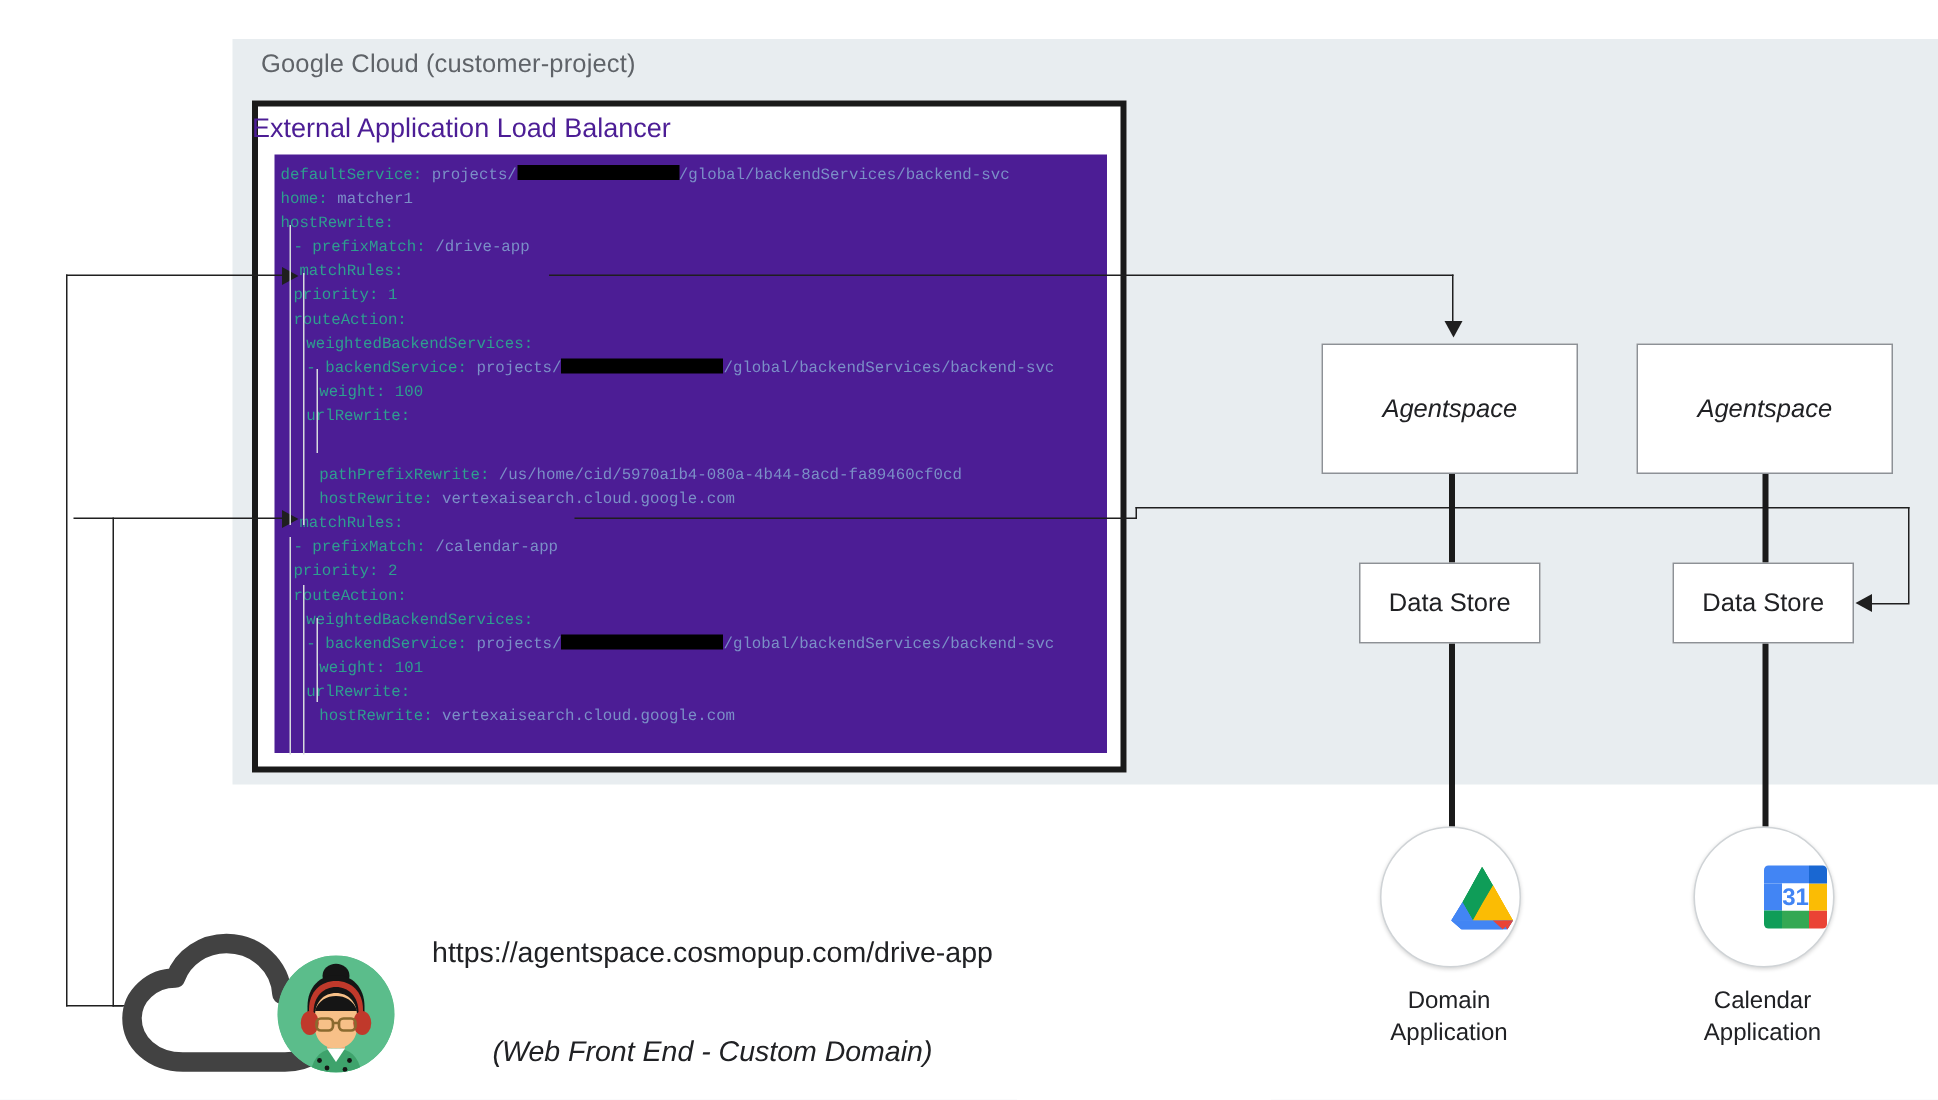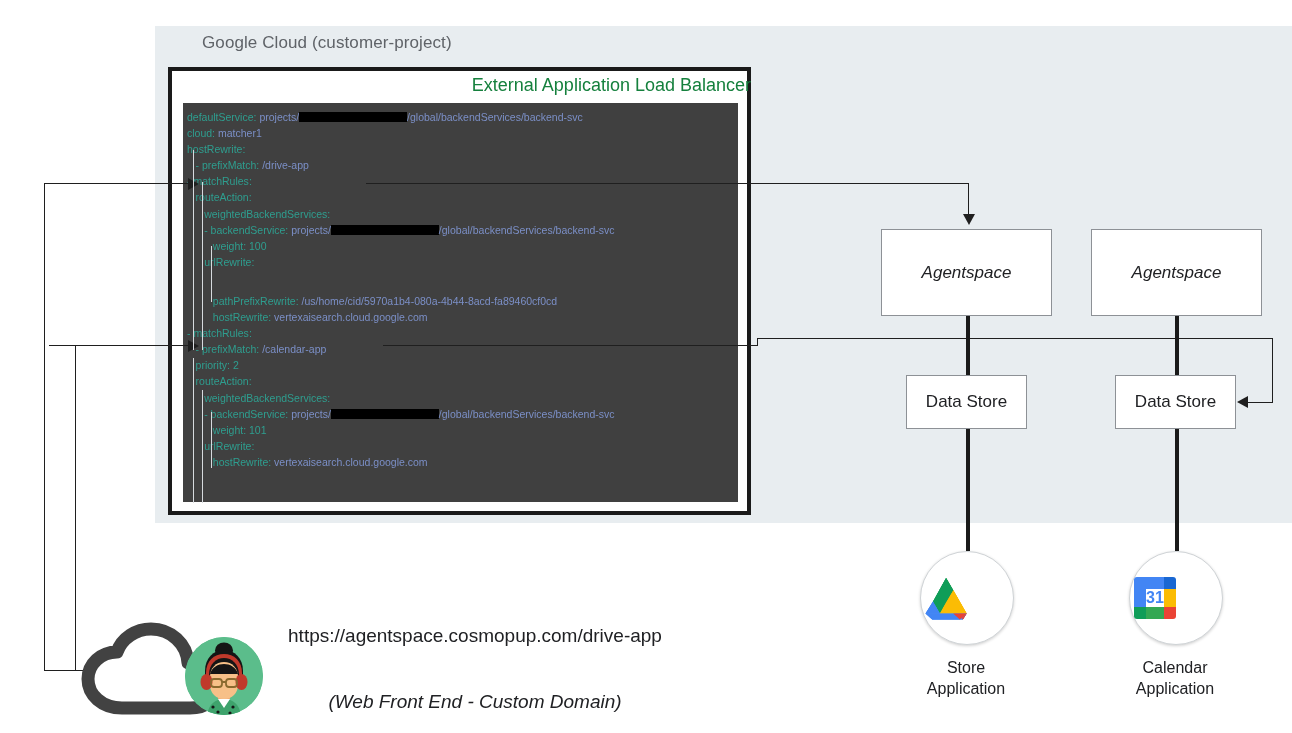--- a/index.html
+++ b/index.html
@@ -5,32 +5,32 @@
   html,body{margin:0;padding:0;background:#ffffff;}
   body{width:1292px;height:733px;position:relative;overflow:hidden;
        font-family:"Liberation Sans","DejaVu Sans",sans-serif;}
 
   #stage{position:absolute;left:0;top:0;width:1292px;height:733px;}
 
   
   .cloud-panel{position:absolute;left:155px;top:26px;width:1137px;height:497px;
                background:#e8edf0;}
   .cloud-panel-title{position:absolute;left:174px;top:33px;font-size:17px;
-                     color:#5f6368;letter-spacing:.1px;white-space:nowrap;margin-left:28px;}
+                     color:#5f6368;letter-spacing:.1px;white-space:nowrap;}
 
   
   .alb-box{position:absolute;left:168px;top:67px;width:583px;height:448px;
            background:#ffffff;border:4px solid #1a1a1a;box-sizing:border-box;}
-  .alb-title{position:absolute;left:168px;top:75px;width:583px;text-align:right;
-             font-size:18px;color:#15803d;}
+  .alb-title{position:absolute;left:168px;top:75px;width:583px;text-align:left;
+             font-size:18px;color:#4c1d95;}
 
   
   .code-block{position:absolute;left:183px;top:103px;width:555px;height:399px;
-              background:#404040;box-sizing:border-box;padding:6px 0 0 4px;
-              font-family:Liberation Sans, sans-serif;
+              background:#4c1d95;box-sizing:border-box;padding:6px 0 0 4px;
+              font-family:Liberation Mono, monospace;
               font-size:10.5px;line-height:16.1px;overflow:hidden;}
   .code-line{white-space:pre;height:16.1px;}
   .k{color:#2e9e8f;}
   .v{color:#7b8fc7;}
   .n{color:#2e9e8f;}
   .redact{display:inline-block;background:#000000;vertical-align:-1px;height:10px;}
   
   .guide{position:absolute;width:1px;background:#d6dade;}
 
   
@@ -51,21 +51,21 @@
            border-top:6px solid transparent;border-bottom:6px solid transparent;
            border-right:11px solid #1f1f1f;}
   .arrow-d{position:absolute;width:0;height:0;
            border-left:6px solid transparent;border-right:6px solid transparent;
            border-top:11px solid #1f1f1f;}
 
   
   .app-circle{position:absolute;width:92px;height:92px;border-radius:50%;
               background:#ffffff;border:1px solid #cfd3d6;
               box-shadow:0 1px 3px rgba(0,0,0,.18);
-              display:flex;align-items:center;justify-content:flex-start;}
+              display:flex;align-items:center;justify-content:flex-end;}
   .app-label{position:absolute;width:170px;text-align:center;font-size:16px;
              color:#202124;line-height:21px;}
 
   
   .url-line{position:absolute;width:560px;text-align:center;font-size:19px;
             color:#202124;white-space:nowrap;}
 
   
   .cloud-icon{position:absolute;left:78px;top:620px;}
   .avatar{position:absolute;left:185px;top:637px;width:78px;height:78px;
@@ -77,24 +77,25 @@
 <div id="stage">
 
   <div class="cloud-panel"></div>
   <div class="cloud-panel-title">Google Cloud (customer-project)</div>
 
   <div class="alb-box"></div>
   <div class="alb-title">External Application Load Balancer</div>
 
   <div class="code-block" id="code-block">
       <div class="code-line" style="padding-left: 0px;"><span class="k">defaultService</span><span class="k">: </span><span class="v">projects/</span><span class="redact" style="width: 108px;"></span><span class="v">/global/backendServices/backend-svc</span></div>
-      <div class="code-line" style="padding-left: 0px;"><span class="k">cloud</span><span class="k">: </span><span class="v">matcher1</span></div>
+      <div class="code-line" style="padding-left: 0px;"><span class="k">home</span><span class="k">: </span><span class="v">matcher1</span></div>
       <div class="code-line" style="padding-left: 0px;"><span class="k">hostRewrite</span><span class="k">:</span></div>
       <div class="code-line" style="padding-left: 8.6px;"><span class="k">- </span><span class="k">prefixMatch</span><span class="k">: </span><span class="v">/drive-app</span></div>
       <div class="code-line" style="padding-left: 0px;"><span class="k">- </span><span class="k">matchRules</span><span class="k">:</span></div>
+      <div class="code-line" style="padding-left: 8.6px;"><span class="k">priority</span><span class="k">: </span><span class="n">1</span></div>
       <div class="code-line" style="padding-left: 8.6px;"><span class="k">routeAction</span><span class="k">:</span></div>
       <div class="code-line" style="padding-left: 17.2px;"><span class="k">weightedBackendServices</span><span class="k">:</span></div>
       <div class="code-line" style="padding-left: 17.2px;"><span class="k">- </span><span class="k">backendService</span><span class="k">: </span><span class="v">projects/</span><span class="redact" style="width: 108px;"></span><span class="v">/global/backendServices/backend-svc</span></div>
       <div class="code-line" style="padding-left: 25.8px;"><span class="k">weight</span><span class="k">: </span><span class="n">100</span></div>
       <div class="code-line" style="padding-left: 17.2px;"><span class="k">urlRewrite</span><span class="k">:</span></div>
       <div class="code-line" style="padding-left: 25.8px; margin-top: 23px;"><span class="k">pathPrefixRewrite</span><span class="k">: </span><span class="v">/us/home/cid/5970a1b4-080a-4b44-8acd-fa89460cf0cd</span></div>
       <div class="code-line" style="padding-left: 25.8px;"><span class="k">hostRewrite</span><span class="k">: </span><span class="v">vertexaisearch.cloud.google.com</span></div>
       <div class="code-line" style="padding-left: 0px;"><span class="k">- </span><span class="k">matchRules</span><span class="k">:</span></div>
       <div class="code-line" style="padding-left: 8.6px;"><span class="k">- </span><span class="k">prefixMatch</span><span class="k">: </span><span class="v">/calendar-app</span></div>
       <div class="code-line" style="padding-left: 8.6px;"><span class="k">priority</span><span class="k">: </span><span class="n">2</span></div>
@@ -160,21 +161,21 @@
       <polygon points="32.4,14.2 39.2,26.3 45.6,37.5 32.2,37.5" fill="#fbbc04"></polygon>
       <polygon points="25.2,2.3 18.4,14.3 31.9,14.3" fill="#0f9d58"></polygon>
       <path d="M25 2 L12 25.5 L19 37.6 L32.3 14.3 Z" fill="#0f9d58"></path>
       <path d="M32.3 14.3 L45.6 37.6 L31.9 37.6 L18.9 37.6 L25.6 25.6 Z" fill="#fbbc04"></path>
       <path d="M12 25.5 L4.6 37.6 L18.9 37.6 Z" fill="#4285f4"></path>
       <path d="M4.6 37.6 L11.4 43.5 L38.8 43.5 L45.6 37.6 Z" fill="#4285f4"></path>
       <path d="M38.8 43.5 L45.6 37.6 L32.2 37.6 Z" fill="#ea4335"></path>
     </svg>
   </div>
   <div class="app-label" style="left:881px;top:657px;">
-    <div>Store</div>
+    <div>Domain</div>
     <div>Application</div>
   </div>
 
   <div class="app-circle" style="left:1129px;top:551px;">
     <svg width="50" height="50" viewBox="0 0 50 50">
       <rect x="4" y="4" width="42" height="42" rx="3" fill="#ffffff"></rect>
       <path d="M4 7a3 3 0 013-3h9v12H4z" fill="#4285f4"></path>
       <rect x="4" y="16" width="12" height="18" fill="#4285f4"></rect>
       <path d="M4 34h12v12H7a3 3 0 01-3-3z" fill="#0f9d58"></path>
       <rect x="16" y="34" width="18" height="12" fill="#34a853"></rect>

